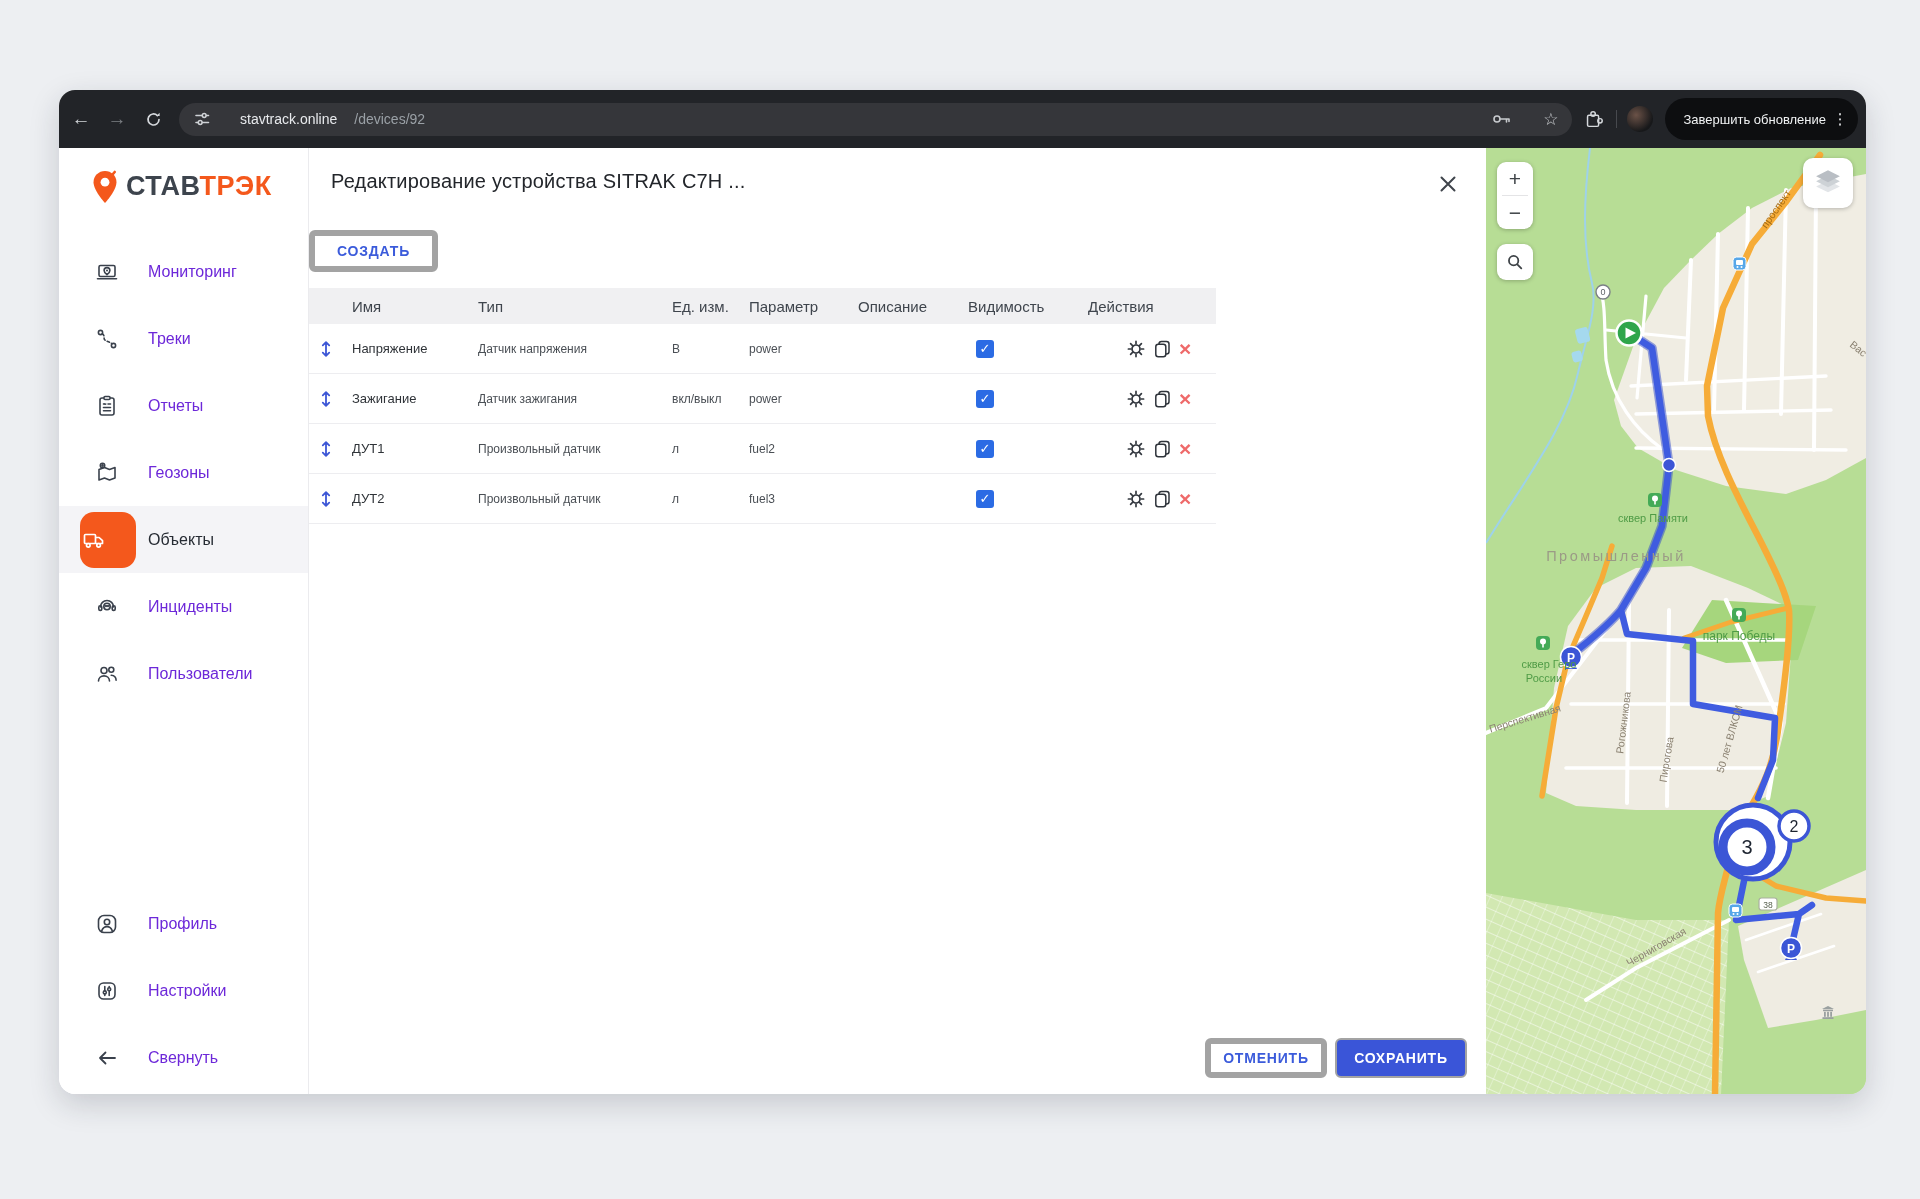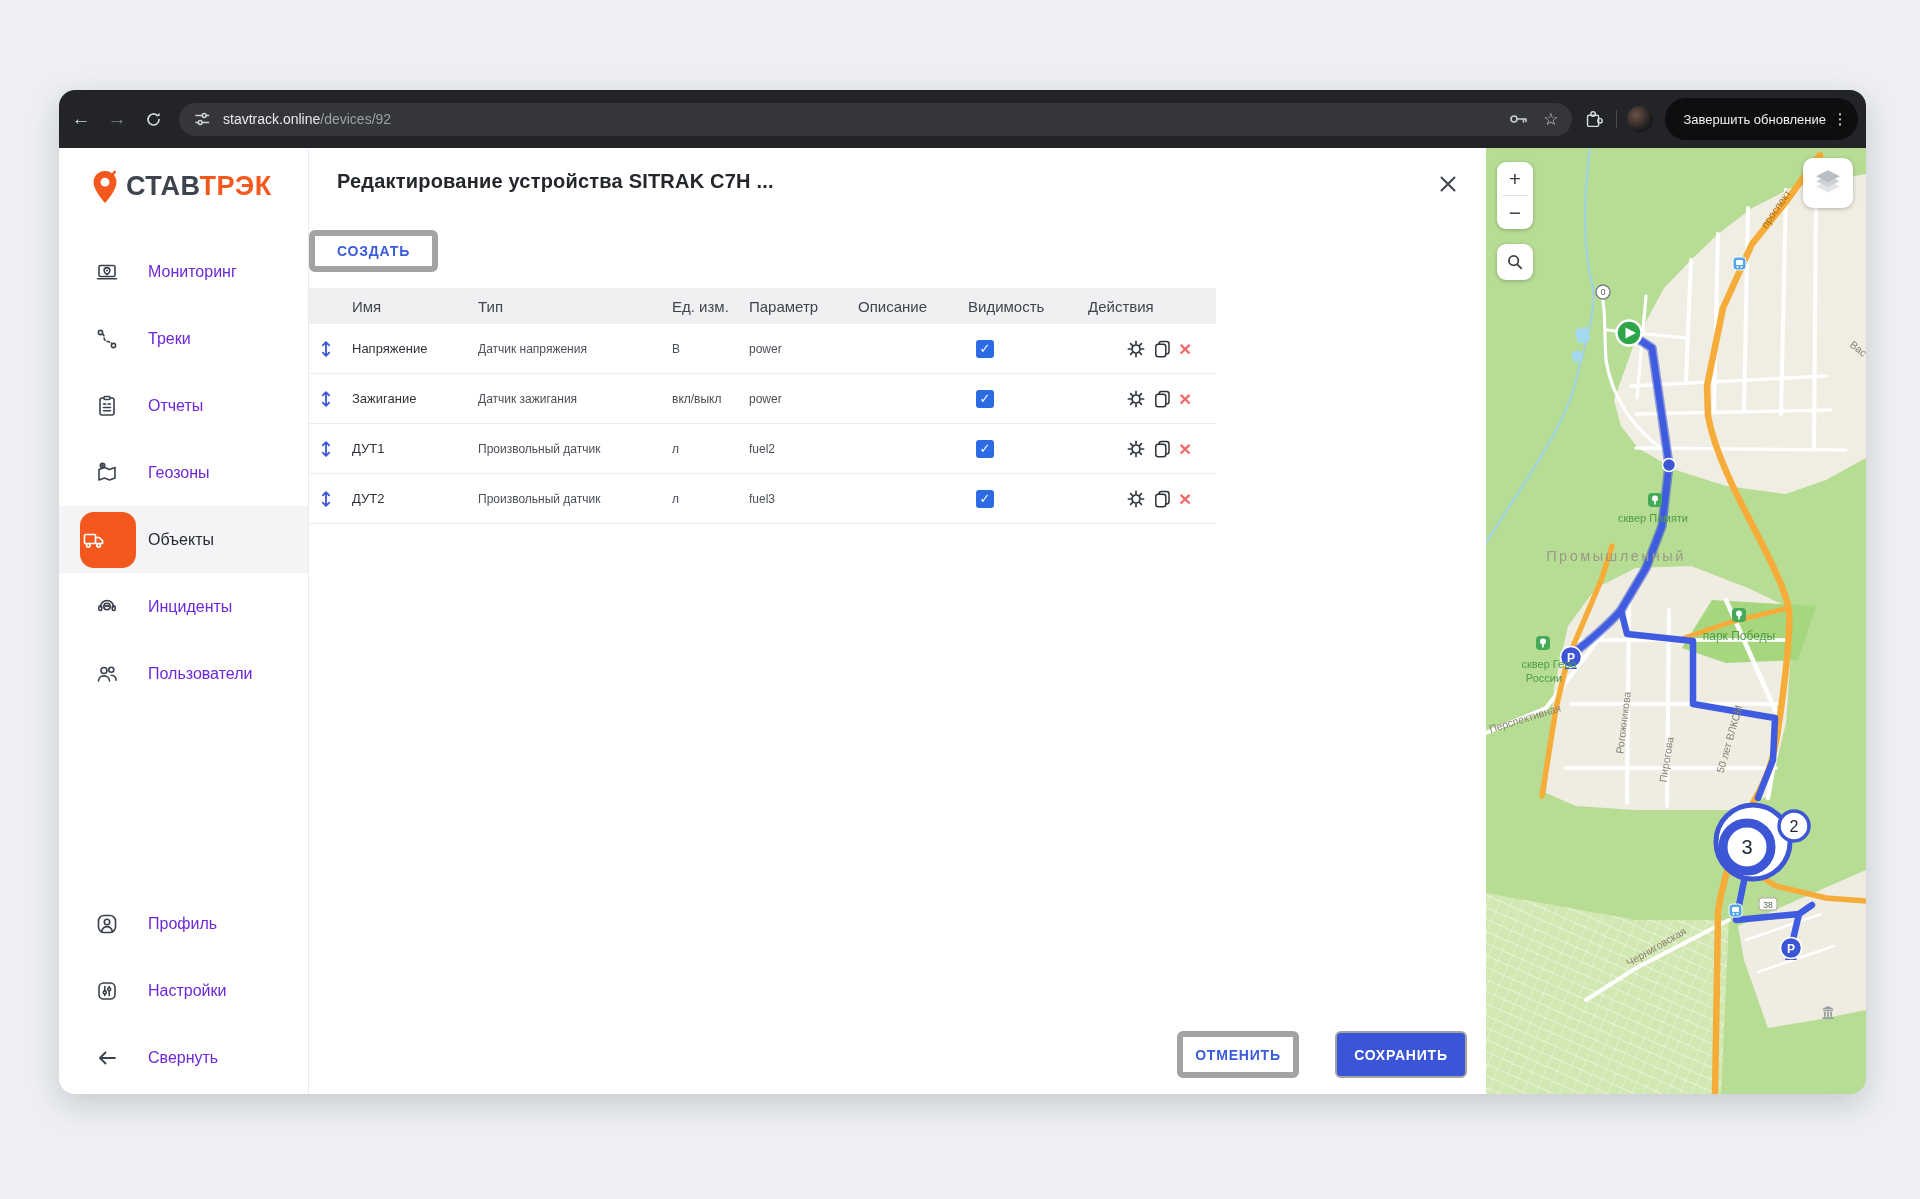--- a/index.html
+++ b/index.html
@@ -3,21 +3,21 @@
 <meta charset="utf-8">
 <style>
   html,body{margin:0;padding:0;}
   body{width:1920px;height:1199px;overflow:hidden;font-family:"Liberation Sans",sans-serif;background:#edeff2;}
   .page{position:relative;width:1920px;height:1199px;background:#edeff2;}
   .window{position:absolute;left:59px;top:90px;width:1807px;height:1004px;border-radius:16px;overflow:hidden;background:#fff;box-shadow:0 10px 30px rgba(30,35,50,.18);}
   
   .toolbar{position:relative;height:58px;background:#222428;display:flex;align-items:center;}
   .nav-ic{width:28px;height:28px;margin-left:8px;display:flex;align-items:center;justify-content:center;color:#d5d8dc;font-size:19px;flex:none;cursor:pointer;}
   .nav-ic.dim{color:#7d8185;}
-  .urlbar{flex:1;height:33px;margin:0 10px 0 12px;background:#35363a;border-radius:17px;display:flex;align-items:center;padding:0 14px;min-width:0;}
+  .urlbar{flex:1;height:33px;margin:0 10px 0 12px;background:#35363a;border-radius:17px;display:flex;align-items:center;padding:0 14px;min-width:0;gap:17px;}
   .urlbar .host{color:#e8eaed;font-size:14px;}
   .urlbar .path{color:#9aa0a6;font-size:14px;}
   .urlbar .grow{flex:1;}
   .tb-right{display:flex;align-items:center;flex:none;margin-right:8px;}
   .sep{width:1px;height:18px;background:#47494e;margin:0 10px;}
   .avatar{width:26px;height:26px;border-radius:50%;background:radial-gradient(circle at 35% 35%,#6b5247,#17181a 70%);flex:none;}
   .profile-pill{height:42px;margin-left:12px;background:#0d0e10;border-radius:22px;display:flex;align-items:center;padding:0 10px 0 18px;color:#f1f3f4;font-size:13px;cursor:pointer;}
   .dots3{width:16px;text-align:center;color:#eceef0;font-size:15px;margin-left:6px;letter-spacing:0;}
   
   .content{display:flex;height:946px;}
@@ -27,21 +27,21 @@
   .logo-txt .p1{color:#3d444d;}
   .logo-txt .p2{color:#f4581c;}
   .menu{margin-top:13px;}
   .m-item{height:67px;display:flex;align-items:center;padding-left:36px;color:#6d28d9;font-size:16px;cursor:pointer;}
   .m-item svg{width:24px;height:24px;flex:none;margin-right:29px;}
   .m-item.active{padding-left:21px;background:#f4f4f7;color:#262b33;font-weight:500;}
   .tile{width:56px;height:56px;border-radius:14px;background:#f4581c;display:flex;align-items:center;justify-content:center;margin-right:12px;flex:none;}
   .s-footer{margin-top:auto;padding-bottom:3px;}
   
   .panel{flex:1;position:relative;background:#fff;border-left:1px solid #ebebee;}
-  .p-title{position:absolute;left:28px;top:22px;font-size:20px;font-weight:700;color:#23262b;letter-spacing:.2px;}
+  .p-title{position:absolute;left:22px;top:22px;font-size:20px;font-weight:400;color:#23262b;letter-spacing:.2px;}
   .close-x{position:absolute;right:26px;top:24px;width:24px;height:24px;cursor:pointer;display:flex;align-items:center;justify-content:center;}
   .p-body{position:absolute;left:0;right:0;top:67px;bottom:0;display:flex;}
   .tabs{width:247px;flex:none;padding-top:16px;}
   .tab{height:57px;display:flex;align-items:center;padding-left:32px;font-size:16px;color:#a8adb5;cursor:pointer;position:relative;}
   .tab.active{color:#23262b;font-weight:600;}
   .tab.active::before{content:"";position:absolute;left:23px;top:1px;bottom:1px;width:3px;background:#3b5bdb;}
   .work{flex:1;position:relative;padding-top:15px;}
   .btn{border-radius:6px;font-size:14px;font-weight:600;letter-spacing:.8px;cursor:pointer;display:inline-flex;align-items:center;justify-content:center;background:#fff;font-family:"Liberation Sans",sans-serif;}
   .btn.outline{border:6px solid #a3a3a3;color:#3b5bdb;}
   .btn.fill{border:2px solid #a3a3a3;background:#3a55d8;color:#fff;}
@@ -55,21 +55,21 @@
   .t-row>div{padding-left:8px;overflow:hidden;white-space:nowrap;}
   .c-name{font-size:13px;color:#2f3338;padding-left:10px !important;}
   .c-sub{font-size:12px;color:#4a4f55;}
   .dragcell{display:flex;justify-content:center;padding-left:0 !important;cursor:grab;}
   .chkcell{padding-left:16px !important;}
   .chk{width:18px;height:18px;background:#2b6be4;border-radius:3px;display:flex;align-items:center;justify-content:center;color:#fff;font-size:13px;cursor:pointer;}
   .actcell{display:flex;align-items:center;gap:7px;padding-left:46px !important;}
   .aicon{cursor:pointer;display:flex;align-items:center;}
   .xdel{color:#ef6a6a;font-size:21px;font-weight:700;line-height:1;cursor:pointer;}
   .p-actions{position:absolute;right:19px;bottom:16px;display:flex;gap:8px;}
-  .p-actions .btn{height:47px;margin-left:28px;}
+  .p-actions .btn{height:40px;}
   .cancel-btn{width:122px;}
   .save-btn{width:132px;}
   
   .map{width:380px;flex:none;position:relative;background:#b7dd95;overflow:hidden;}
   .map svg.basemap{position:absolute;left:0;top:0;}
   .mctrl{position:absolute;background:#fff;border-radius:9px;box-shadow:0 1px 4px rgba(0,0,0,.25);}
   .zoomstack{left:11px;top:14px;width:36px;}
   .zbtn{height:33px;display:flex;align-items:center;justify-content:center;font-size:21px;color:#3e4347;cursor:pointer;}
   .zdiv{height:1px;background:#e4e4e6;margin:0 5px;}
   .searchbtn{left:11px;top:96px;width:36px;height:36px;display:flex;align-items:center;justify-content:center;cursor:pointer;}

